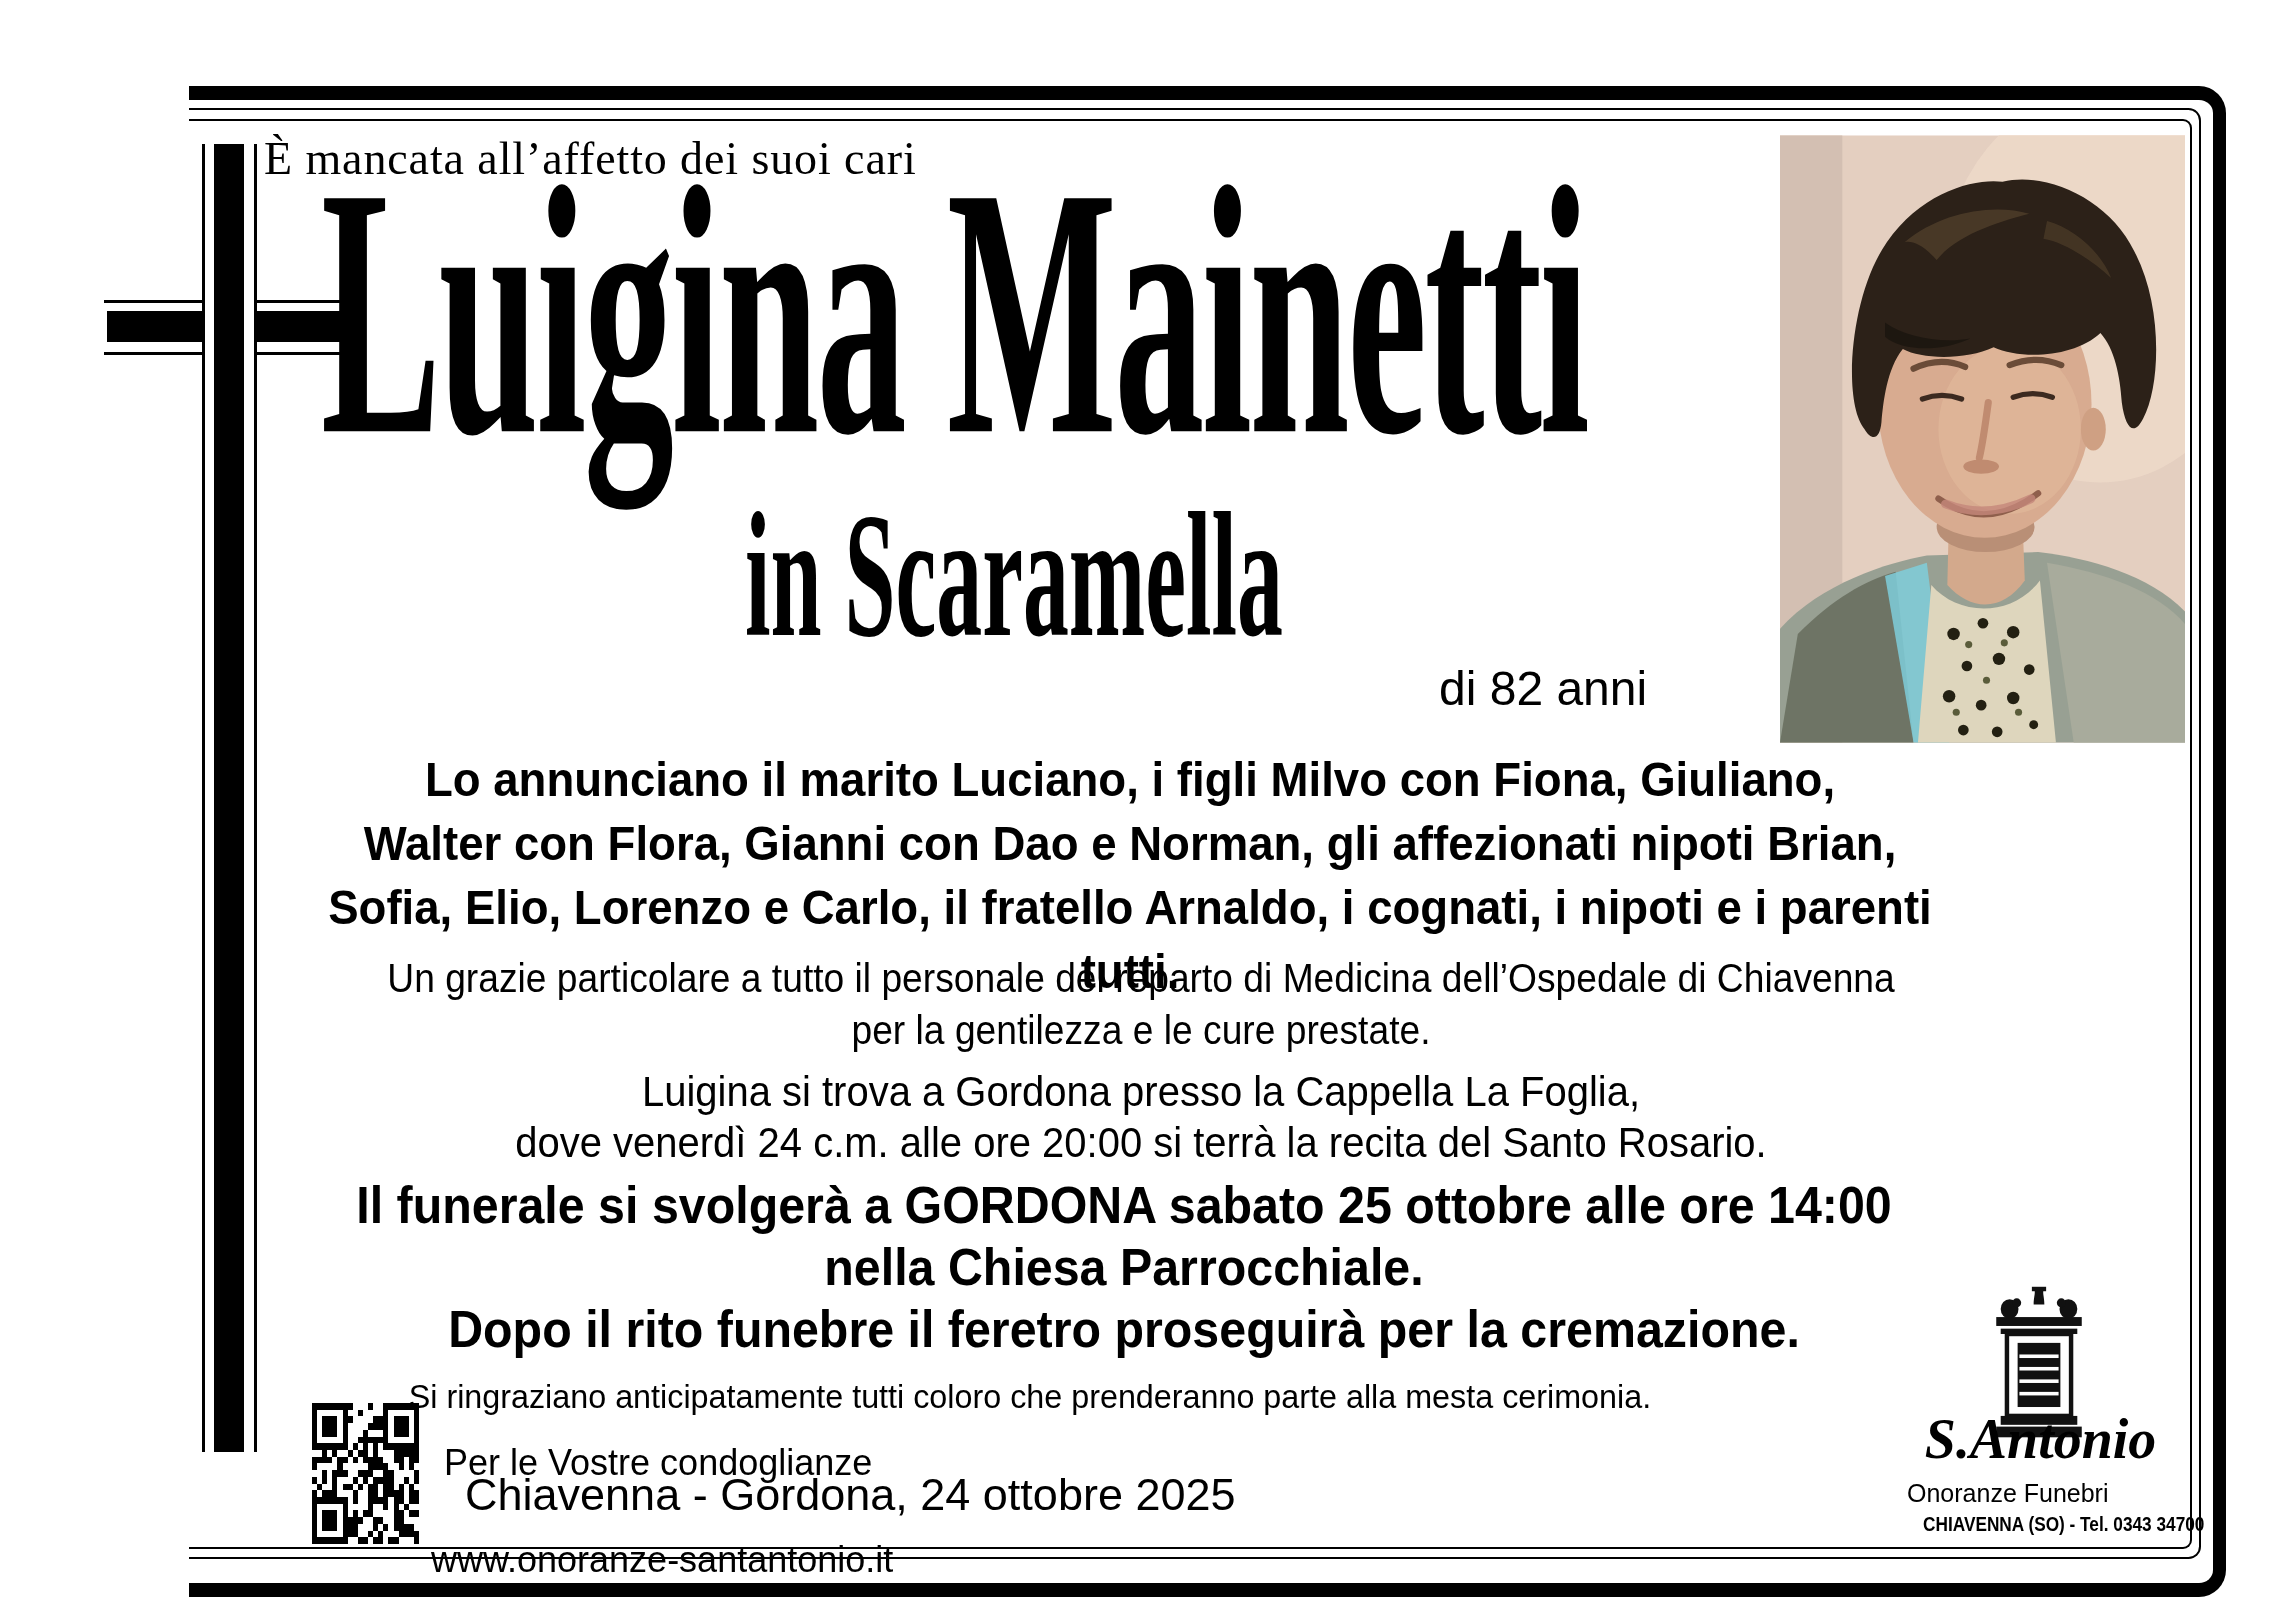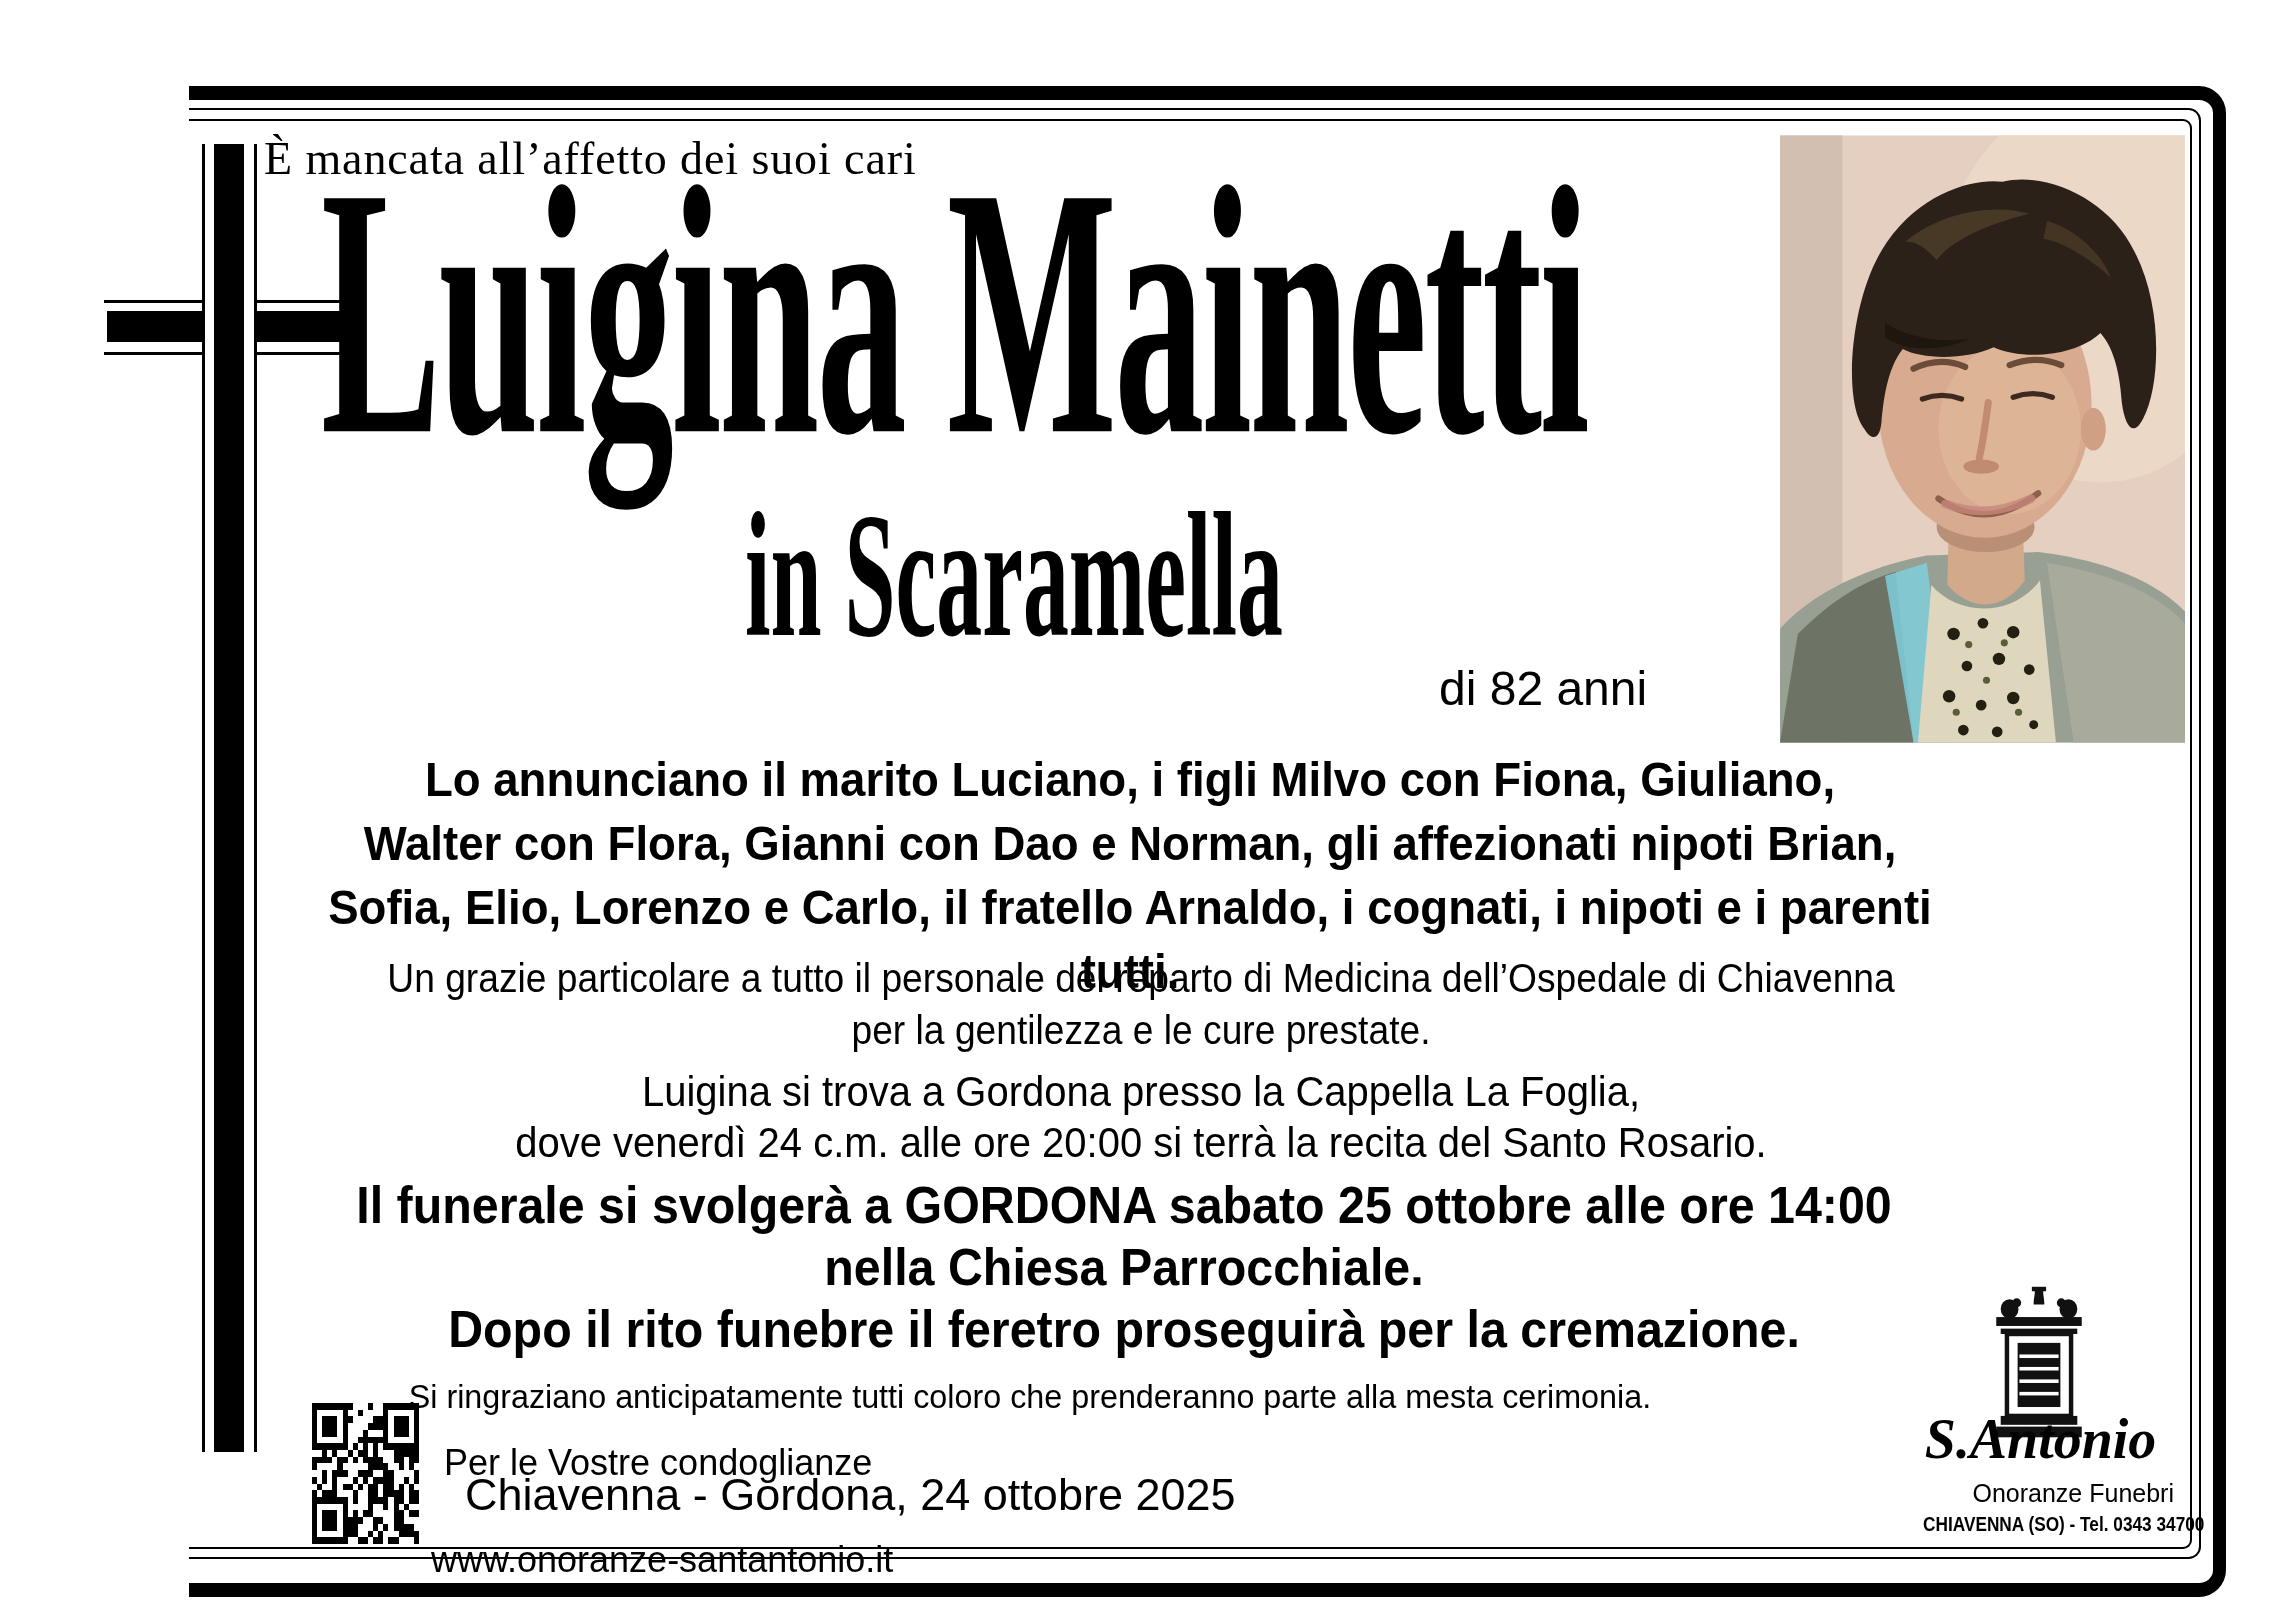--- a/index.html
+++ b/index.html
@@ -53,21 +53,21 @@
     transform:scaleX(0.95);transform-origin:center top;}
   
   .qr{left:312px;top:1403px;width:107px;height:141px;}
   .condolence-label{left:444px;top:1442px;font-size:36px;white-space:nowrap;}
   .condolence-site{left:431px;top:1495px;font-size:36px;white-space:nowrap;color:#000;text-decoration:none;margin-top:44px;}
   .place-date{left:465px;top:1469px;width:1782px;font-size:45px;}
   .monument{left:1996px;top:1285px;width:86px;height:171px;}
   .agency-name{left:1907px;top:1406px;width:267px;text-align:center;white-space:nowrap;
     font-family:"Liberation Serif",serif;font-style:italic;font-weight:bold;font-size:57px;
     transform:scaleX(0.98);transform-origin:center top;}
-  .agency-subtitle{left:1907px;top:1479px;width:267px;text-align:right;font-size:25px;}
+  .agency-subtitle{left:1907px;top:1479px;width:267px;text-align:left;font-size:25px;}
   .agency-contact{left:1907px;top:1513px;width:267px;text-align:center;font-size:19.6px;font-weight:bold;
     transform:scaleX(0.88);transform-origin:center top;white-space:nowrap;}
 </style>
 </head>
 <body>
 
 <div class="abs frame-outer"></div>
 <div class="abs frame-mid"></div>
 <div class="abs frame-inner"></div>
 

